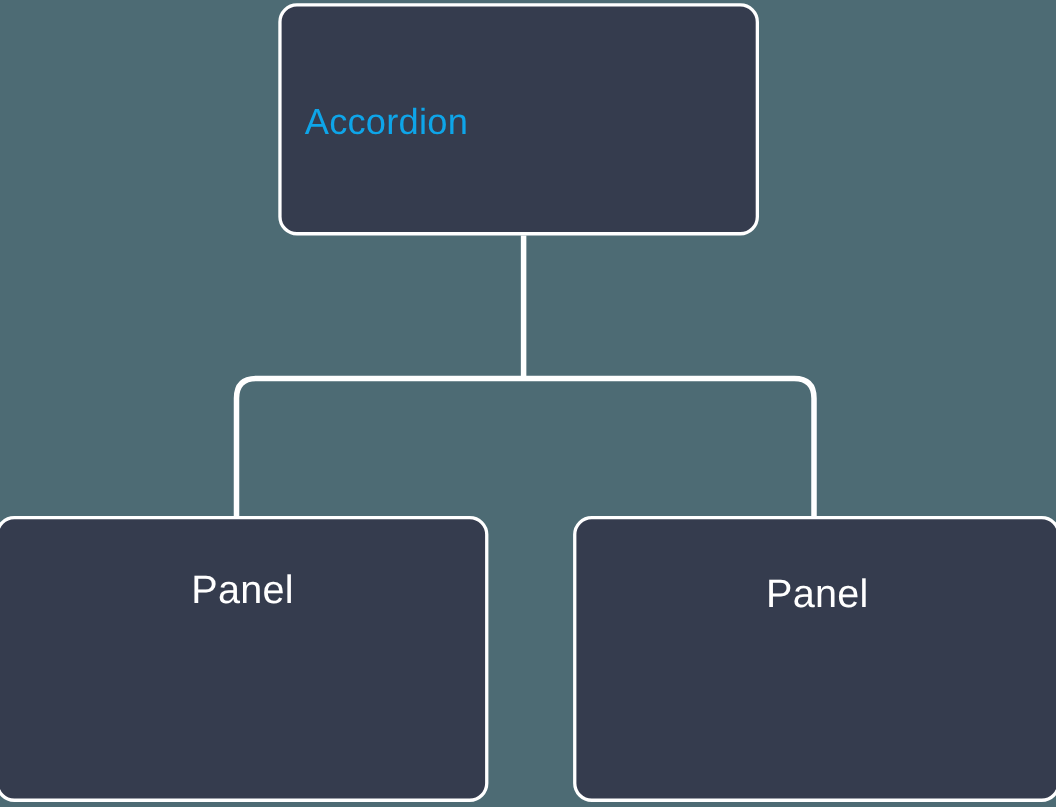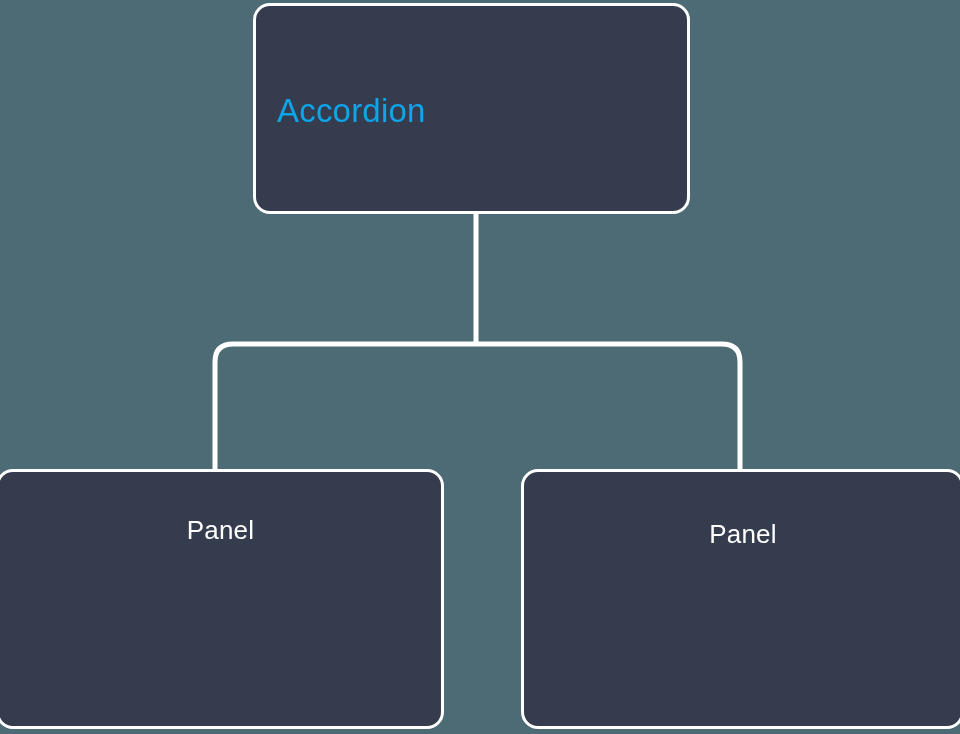--- a/index.html
+++ b/index.html
@@ -64,21 +64,21 @@
     top: 469px;
     width: 443px;
     height: 260px;
   }
   .node-title-panel {
     position: absolute;
     left: 1px;
     right: 0;
     text-align: center;
     color: #ffffff;
-    font-size: 26px;
+    font-size: 36px;
     letter-spacing: 0.2px;
   }
   .node-panel-left .node-title-panel { top: 43px; }
   .node-panel-right .node-title-panel { top: 47px; }
 </style>
 </head>
 <body>
 
 <div id="stage">
 

